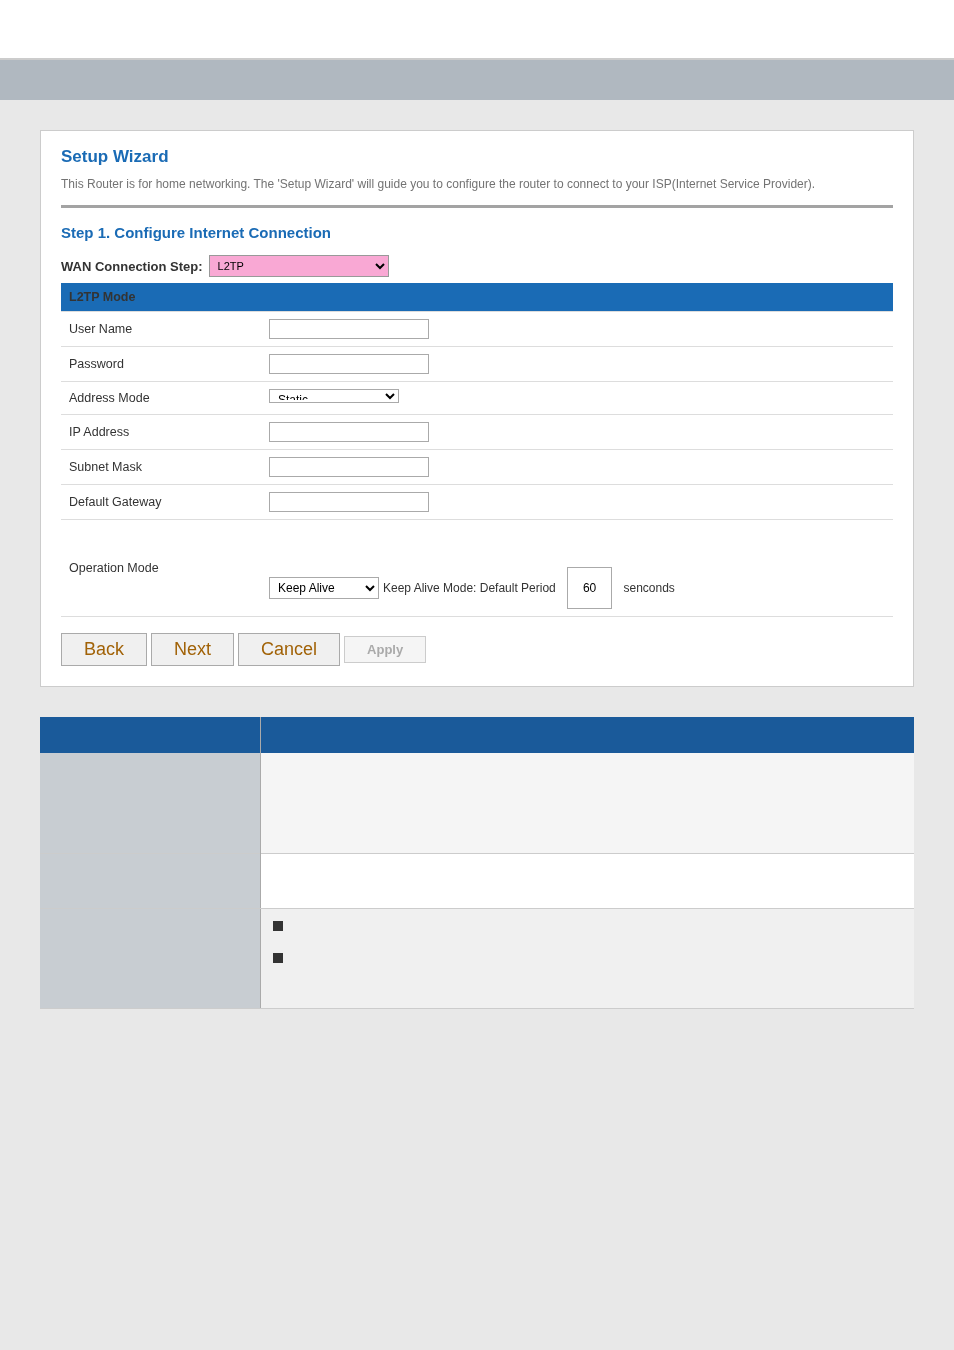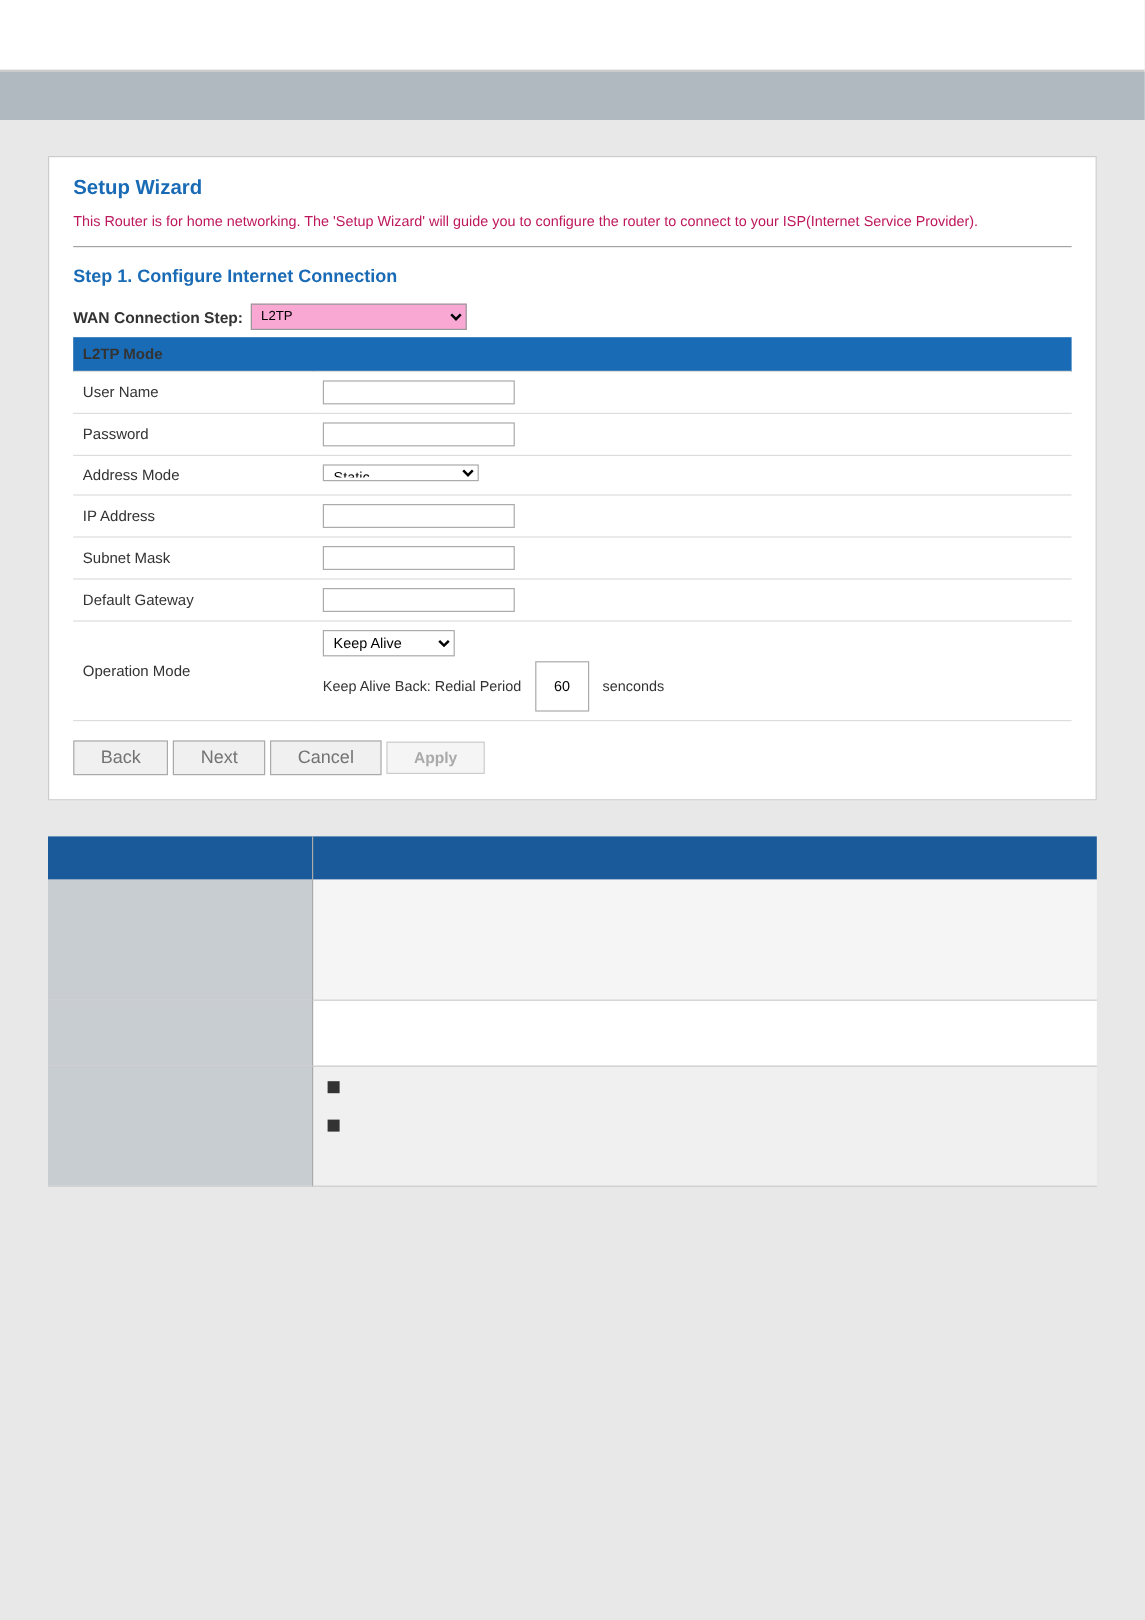--- a/index.html
+++ b/index.html
@@ -37,22 +37,22 @@
 
     .wizard-title {
       color: #1a6bb5;
       font-size: 17px;
       font-weight: bold;
       margin-bottom: 10px;
     }
 
     .wizard-desc {
       font-size: 12px;
-      color: #be185d;
-      border-bottom: 1px solid #a3a3a3;
+      color: #737373;
+      border-bottom: 3px solid #a3a3a3;
       padding-bottom: 14px;
       margin-bottom: 16px;
     }
 
     .step-title {
       color: #1a6bb5;
       font-size: 15px;
       font-weight: bold;
       margin-bottom: 14px;
     }
@@ -119,22 +119,23 @@
       border: 1px solid #aaa;
       padding: 2px 4px;
       font-size: 12px;
       width: 130px;
       height: 14px;
       background: #fff;
     }
 
     .operation-mode-cell {
       display: flex;
-      flex-direction: column;
+      flex-direction: row;
       gap: 4px;
+      margin-top: 40px;
     }
 
     .keep-alive-row {
       display: flex;
       align-items: center;
       gap: 4px;
     }
 
     .keep-alive-select {
       border: 1px solid #aaa;
@@ -165,23 +166,23 @@
       display: flex;
       align-items: center;
       gap: 4px;
       margin-top: 16px;
     }
 
     .btn {
       border: 1px solid #aaa;
       background: #f0f0f0;
       padding: 5px 22px;
-      font-size: 15px;
+      font-size: 18px;
       cursor: pointer;
-      color: #737373;
+      color: #a16207;
     }
 
     .btn-disabled {
       border: 1px solid #ccc;
       background: #f5f5f5;
       padding: 5px 22px;
       font-size: 13px;
       color: #aaa;
       cursor: default;
       font-weight: bold;
@@ -339,21 +340,21 @@
         <td>
           <div class="operation-mode-cell">
             <div class="keep-alive-row">
               <select class="keep-alive-select">
                 <option>Keep Alive</option>
                 <option>Connect on Demand</option>
                 <option>Manual</option>
               </select>
             </div>
             <div class="redial-row">
-              <span>Keep Alive Back: Redial Period</span>
+              <span>Keep Alive Mode: Default Period</span>
               &nbsp;
               <input class="redial-input" type="text" value="60" style="">
               &nbsp;
               <span>senconds</span>
             </div>
           </div>
         </td>
       </tr>
     </tbody>
       </table>

